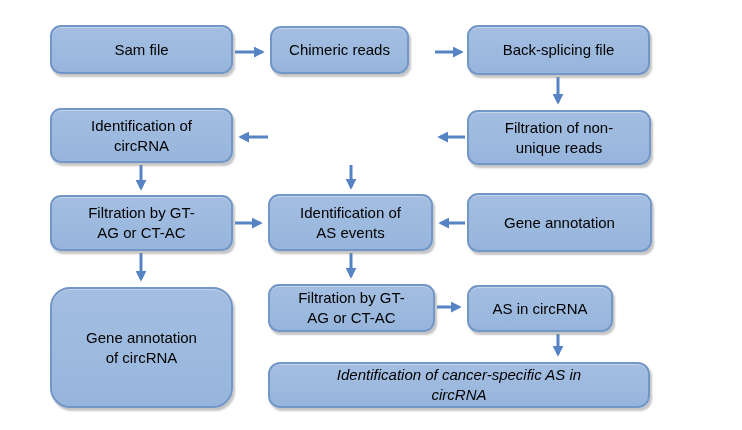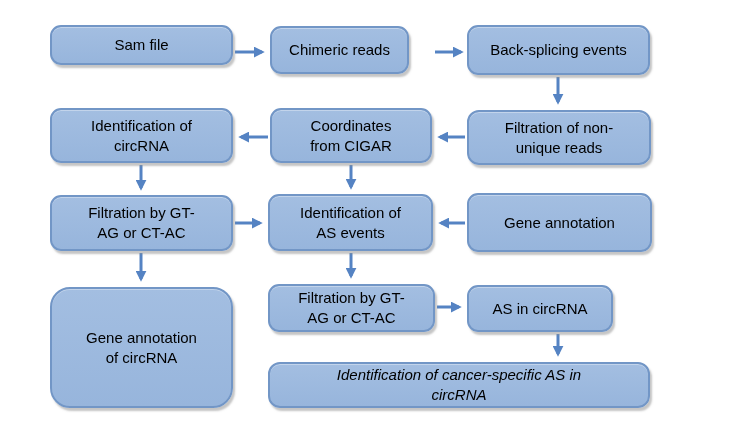--- a/index.html
+++ b/index.html
@@ -59,29 +59,27 @@
     <line x1="141" y1="165" x2="141" y2="188" marker-end="url(#ah)"></line>
     <line x1="351" y1="165" x2="351" y2="187" marker-end="url(#ah)"></line>
     <line x1="235" y1="223" x2="260" y2="223" marker-end="url(#ah)"></line>
     <line x1="465" y1="223" x2="441" y2="223" marker-end="url(#ah)"></line>
     <line x1="141" y1="253" x2="141" y2="279" marker-end="url(#ah)"></line>
     <line x1="351" y1="253" x2="351" y2="276" marker-end="url(#ah)"></line>
     <line x1="437" y1="307" x2="459" y2="307" marker-end="url(#ah)"></line>
     <line x1="558" y1="334" x2="558" y2="354" marker-end="url(#ah)"></line>
   </svg>
 
-  <div class="node" style="left:50px;  top:25px;  width:183px; height:40px;">Sam file</div>
+  <div class="node" style="left:50px;  top:25px;  width:183px; height:49px;">Sam file</div>
   <div class="node" style="left:270px; top:26px;  width:139px; height:48px;">Chimeric reads</div>
-  <div class="node" style="left:467px; top:25px;  width:183px; height:50px;">Back-splicing events</div>
+  <div class="node" style="left:467px; top:25px;  width:183px; height:50px;">Back-splicing file</div>
 
   <div class="node" style="left:50px;  top:108px; width:183px; height:55px;">Identification of
 circRNA</div>
-  <div class="node" style="left:270px; top:108px; width:162px; height:55px;">Coordinates
-from CIGAR</div>
-  <div class="node" style="left:467px; top:110px; width:184px; height:55px;border-radius:12px;">Filtration of non-
+  <div class="node" style="left:467px; top:110px; width:184px; height:55px;">Filtration of non-
 unique reads</div>
 
   <div class="node" style="left:50px;  top:195px; width:183px; height:56px;">Filtration by GT-
 AG or CT-AC</div>
   <div class="node" style="left:268px; top:194px; width:165px; height:57px;">Identification of
 AS events</div>
   <div class="node" style="left:467px; top:193px; width:185px; height:59px;">Gene annotation</div>
 
   <div class="node tall" style="left:50px; top:287px; width:183px; height:121px;">Gene annotation
 of circRNA</div>

